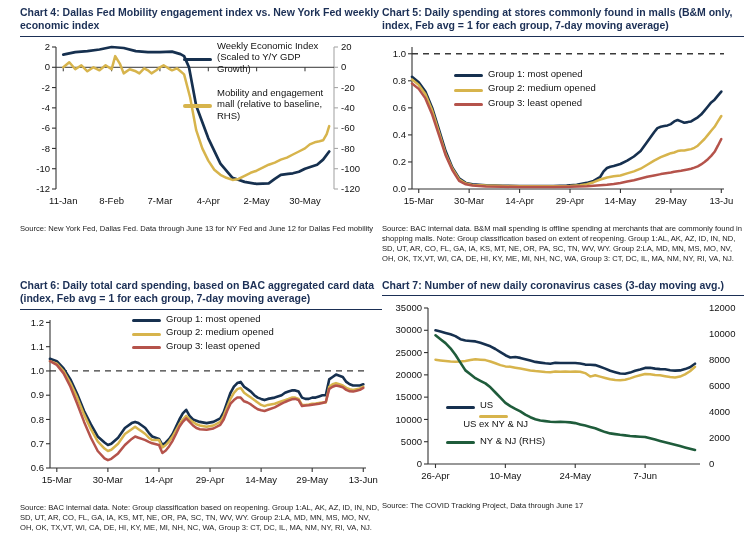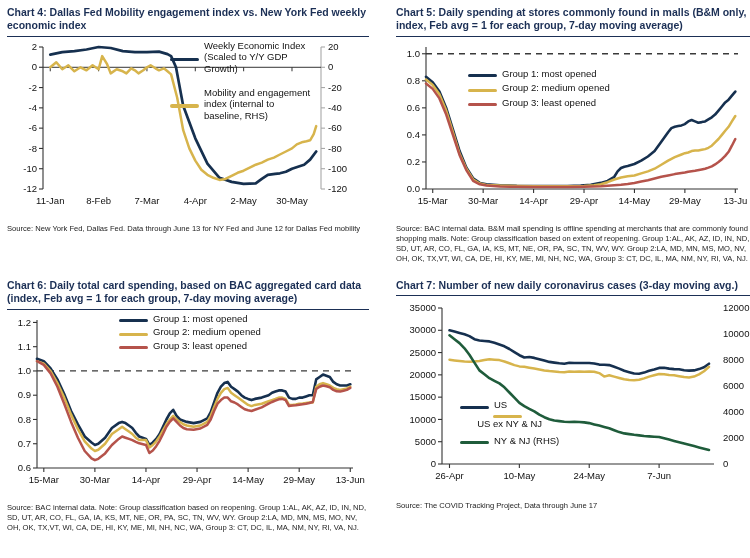--- a/index.html
+++ b/index.html
@@ -1,19 +1,19 @@
 <!DOCTYPE html>
 <html><head>
 <meta charset="utf-8">
 <style>
   html,body { margin:0; padding:0; background:#ffffff; }
   body { width:750px; height:558px; overflow:hidden;
          font-family:"Liberation Sans", sans-serif; -webkit-font-smoothing:antialiased; }
   .grid { display:grid; grid-template-columns:362px 362px; grid-template-rows:273px auto;
-          column-gap:27px; padding:6px 7px 0 7px; box-sizing:border-box; }
+          column-gap:0; padding:6px 7px 0 20px; box-sizing:border-box; }
   .panel { position:relative; }
   .chart-title { font-size:10.5px; font-weight:bold; line-height:1.28; color:#1b2f55;
           margin:0 0 3px 0; padding-bottom:3px; border-bottom:1.6px solid #1b2f55; }
   .chart-wrap { position:relative; }
   svg { display:block; }
   svg text { font-size:9px; fill:#111; }
   svg text.xlab { font-size:9.5px; }
   svg text.ylab { font-size:9.5px; }
   .legend { position:absolute; font-size:9.5px; color:#111; line-height:1.22; }
   .legend-row { display:flex; align-items:center; }
@@ -81,21 +81,21 @@
           <path d="M43.3 14.6L55.3 12.1L67.4 11.1L79.5 9.5L91.6 7.0L103.7 8.0L115.8 11.1L127.9 12.1L139.9 12.1L152.0 11.6L160.5 14.1L164.1 16.1L169.0 27.3L176.2 65.8L188.3 98.3L200.4 123.6L212.5 137.8L224.6 141.9L236.6 143.9L248.7 143.4L254.8 138.9L260.8 134.8L268.1 133.8L272.9 133.3L278.9 131.8L285.0 128.7L291.0 126.7L297.1 124.7L303.1 119.6L309.2 111.5" fill="none" stroke="#16304f" stroke-width="2.7" stroke-linejoin="round" stroke-linecap="round"></path>
           <path d="M43.3 27.3L49.3 22.2L55.3 29.3L61.4 25.3L67.4 31.3L73.5 27.3L79.5 30.3L85.6 25.3L91.6 29.3L95.2 16.1L100.1 24.2L103.7 33.4L109.7 29.3L115.8 31.3L119.4 33.4L124.2 28.3L127.9 30.3L131.5 33.4L136.3 30.3L139.9 27.3L143.6 25.3L148.4 28.3L152.0 30.3L156.9 28.3L160.5 31.3L164.1 34.4L170.2 57.7L176.2 90.2L182.3 108.4L188.3 120.6L194.3 129.7L200.4 134.8L206.4 137.8L212.5 139.9L218.5 138.9L224.6 135.8L230.6 132.8L236.6 130.7L242.7 127.7L248.7 124.7L254.8 122.6L260.8 119.6L266.9 117.6L272.9 114.5L278.9 111.5L285.0 108.4L289.8 104.4L294.7 102.3L299.5 101.3L303.1 100.3L306.7 94.2L309.2 86.1" fill="none" stroke="#d7b44c" stroke-width="2.5" stroke-linejoin="round" stroke-linecap="round"></path>
         </svg>
       <div class="legend" style="left: 163px; top: 0px;">
           <div class="legend-row" style="margin-bottom: 12px;">
             <span class="swatch" style="background: rgb(22, 48, 79);"></span>
             <span class="legend-label" style="max-width: 108px;">Weekly Economic Index (Scaled to Y/Y GDP Growth)</span>
           </div>
           <div class="legend-row">
             <span class="swatch" style="background: rgb(215, 180, 76);"></span>
-            <span class="legend-label" style="max-width: 108px;">Mobility and engagement index (internal to baseline, RHS)</span>
+            <span class="legend-label" style="max-width: 108px;">Mobility and engagement mall (relative to baseline, RHS)</span>
           </div>
         </div>
     </div>
     <p class="source">Source: New York Fed, Dallas Fed. Data through June 13 for NY Fed and June 12 for Dallas Fed mobility</p>
   </div>
 
   <div class="panel">
     <h3 class="chart-title">Chart 5: Daily spending at stores commonly found in malls (B&amp;M only, index, Feb avg = 1 for each group, 7-day moving average)</h3>
     <div class="chart-wrap">
       <svg width="358" height="174" viewBox="0 0 358 174">

